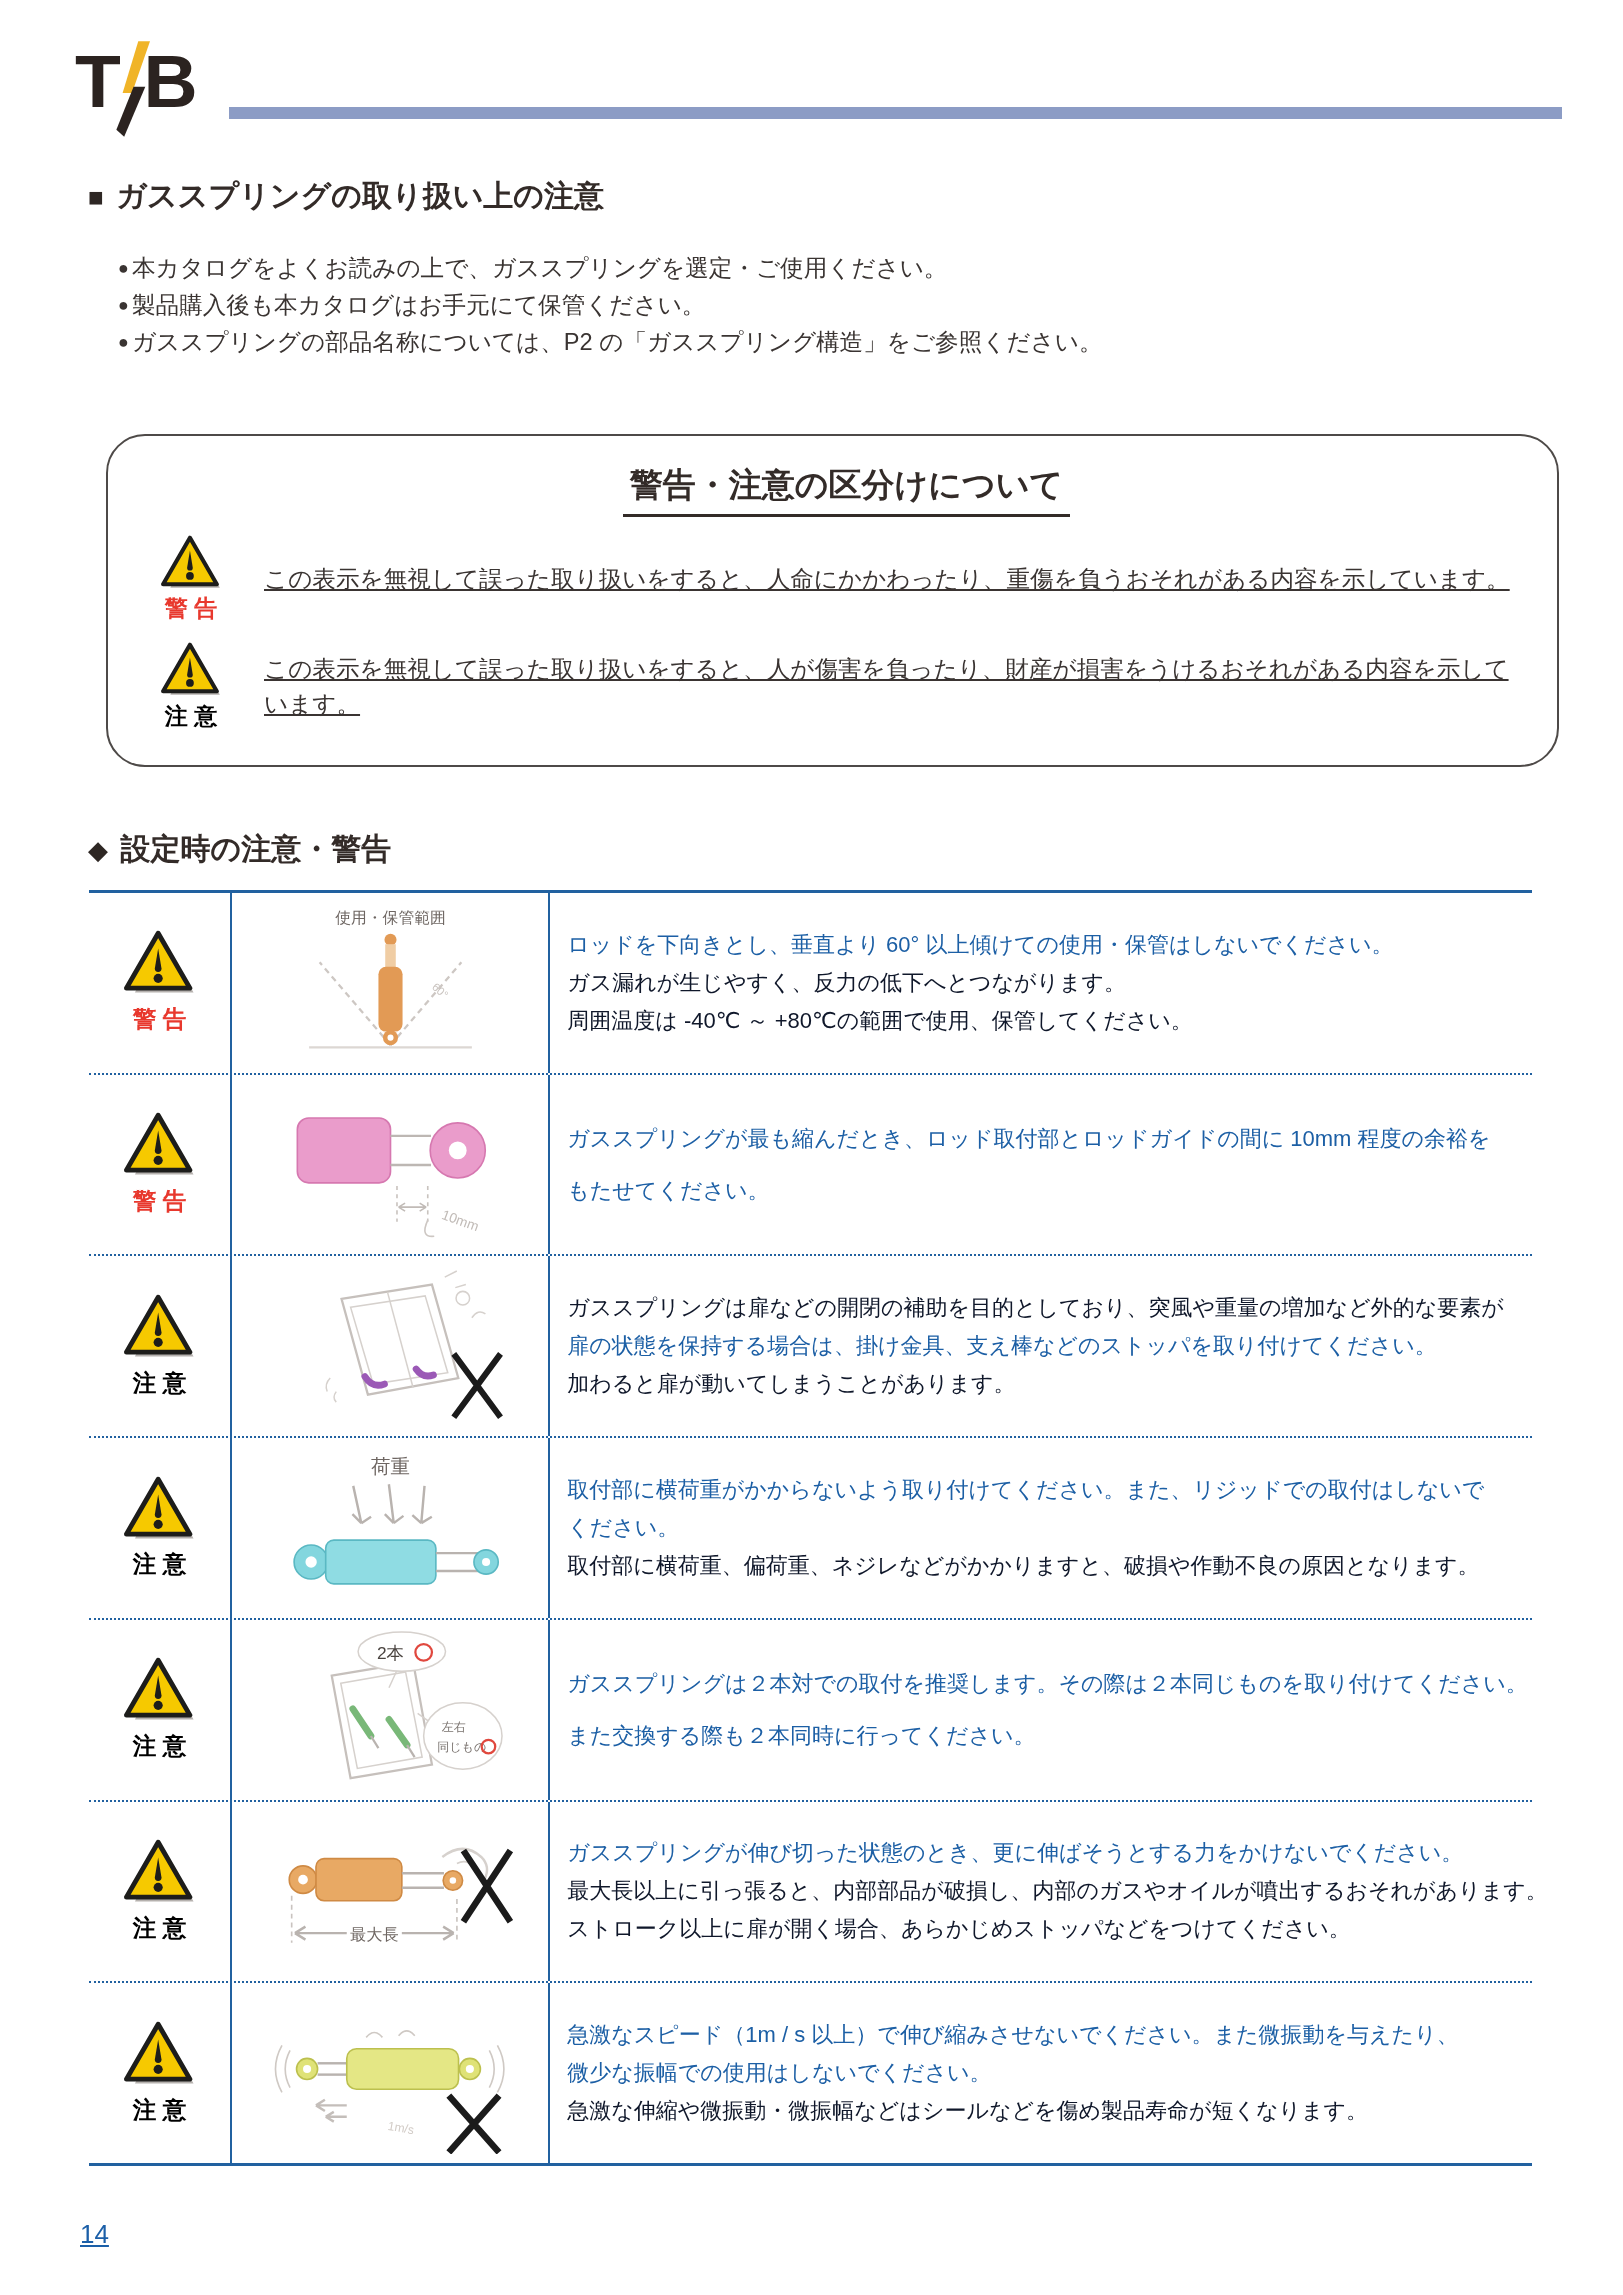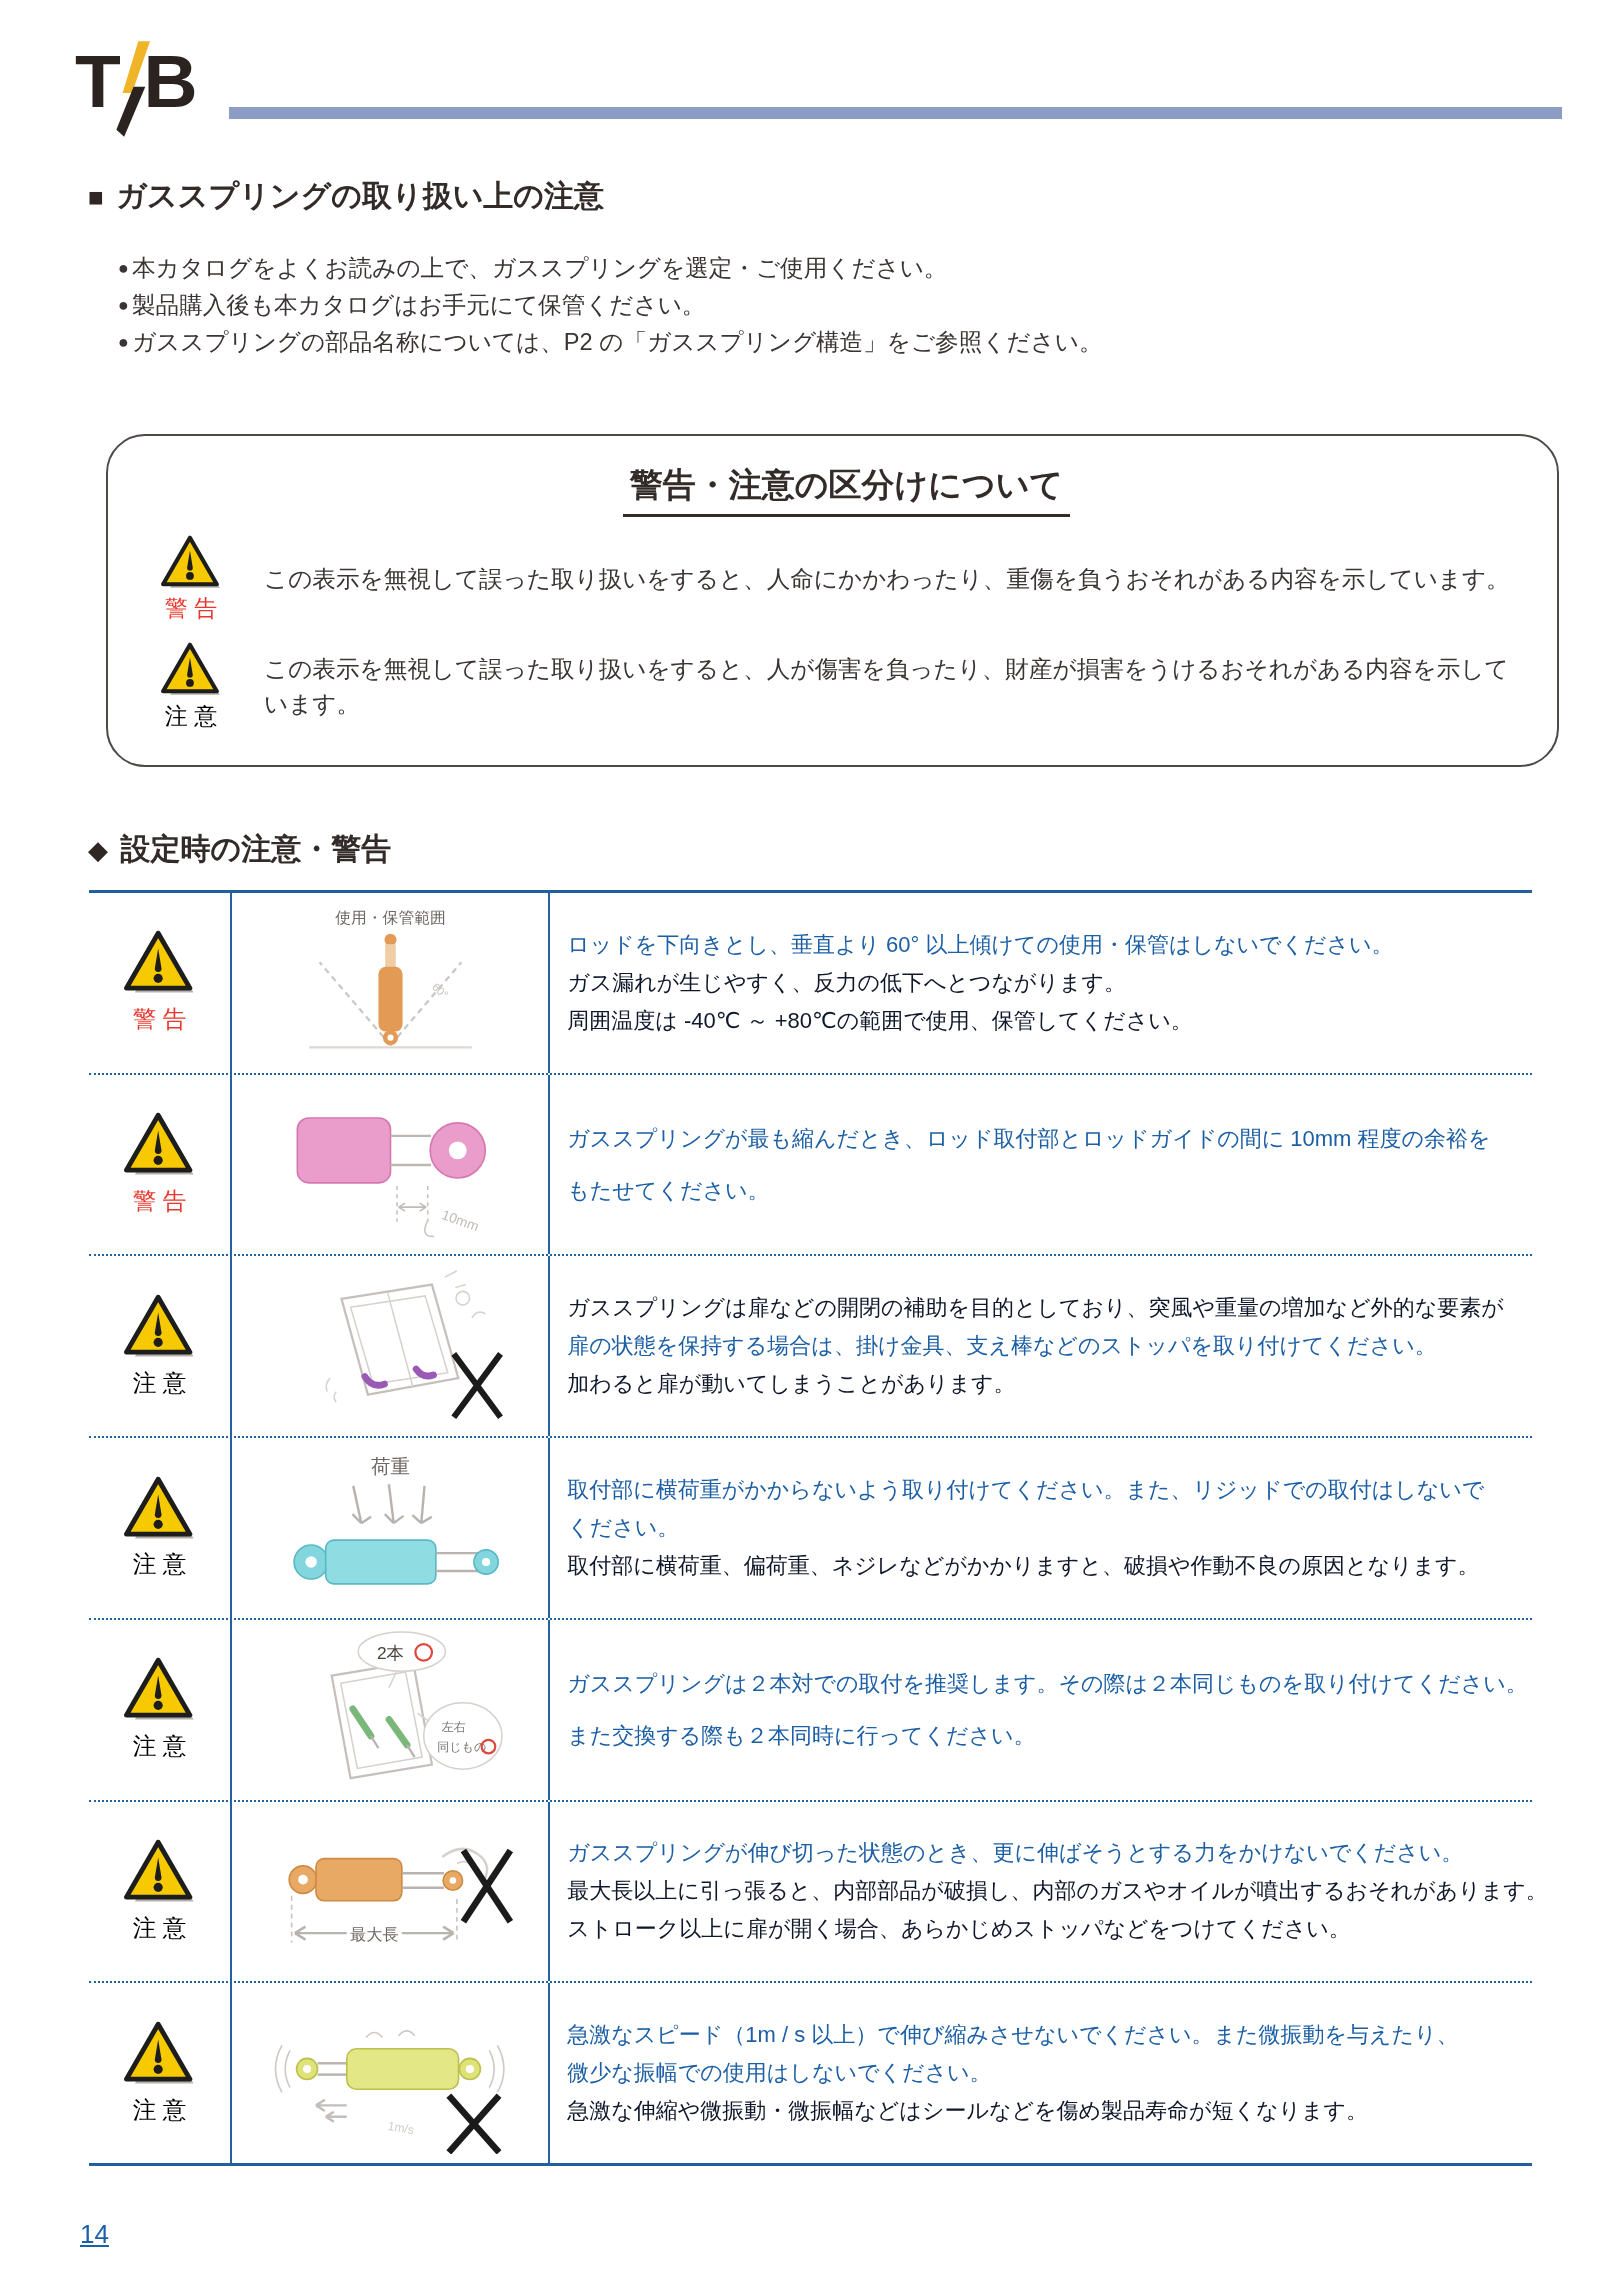--- a/index.html
+++ b/index.html
@@ -24,24 +24,24 @@
   .bullet .dot { font-size:18px; line-height:30px; margin-right:3.1px; }
   .bullet .txt { line-height:30px; }
 
   
   .legend { position:absolute; left:106px; top:434px; width:1453px; height:333px; border:2.4px solid #4e4a48; border-radius:39px; background:#fff; }
   .legend-title-wrap { text-align:center; margin-top:27px;margin-left:28px; }
   .legend-title { display:inline-block; font-size:33px; font-weight:bold; color:#332b28; border-bottom:3.1px solid #332b28; padding:0 6.3px 6.3px; }
   .legend-row { display:flex; align-items:center; margin:17.3px 47px 0 35px; }
   .legend-icon-col { width:96px; flex:none; display:flex; flex-direction:column; align-items:center; }
   .legend-row .tri { width:61px; height:55px; }
-  .sev-label { font-size:23px; letter-spacing:6.3px; text-indent:6.3px; margin-top:3.9px; font-weight:normal; white-space:nowrap; }
+  .sev-label { font-size:23px; letter-spacing:6.3px; text-indent:6.3px; margin-top:3.9px; font-weight:bold; white-space:nowrap; }
   .sev-red { color:#e8382d; }
   .sev-dark { color:#000000; }
-  .legend-text { font-size:23.6px; color:#3a3432; margin-left:25px; line-height:35px; }
+  .legend-text { font-size:23.6px; color:#3a3432; margin-left:25px; line-height:35px;text-decoration:underline; }
 
   
   .ctable { position:absolute; left:89px; top:890px; width:1443px; height:1276px; border-top:3.1px solid #2161a0; border-bottom:3.1px solid #2161a0; display:flex; flex-direction:column; }
   .t-row { flex:1; display:flex; border-bottom:2.4px dotted #2161a0; min-height:0; }
   .t-row:last-child { border-bottom:none; }
   .icon-cell { width:141px; flex:none; display:flex; flex-direction:column; align-items:center; justify-content:center; }
   .icon-cell .tri { width:72px; height:65px; }
   .icon-cell .sev-label { font-size:23.6px; margin-top:7.9px; }
   .illo-cell { width:320px; flex:none; border-left:2.4px solid #2161a0; border-right:2.4px solid #2161a0; display:flex; align-items:center; justify-content:center; }
   .illo-cell svg { width:259px; height:162px; }

